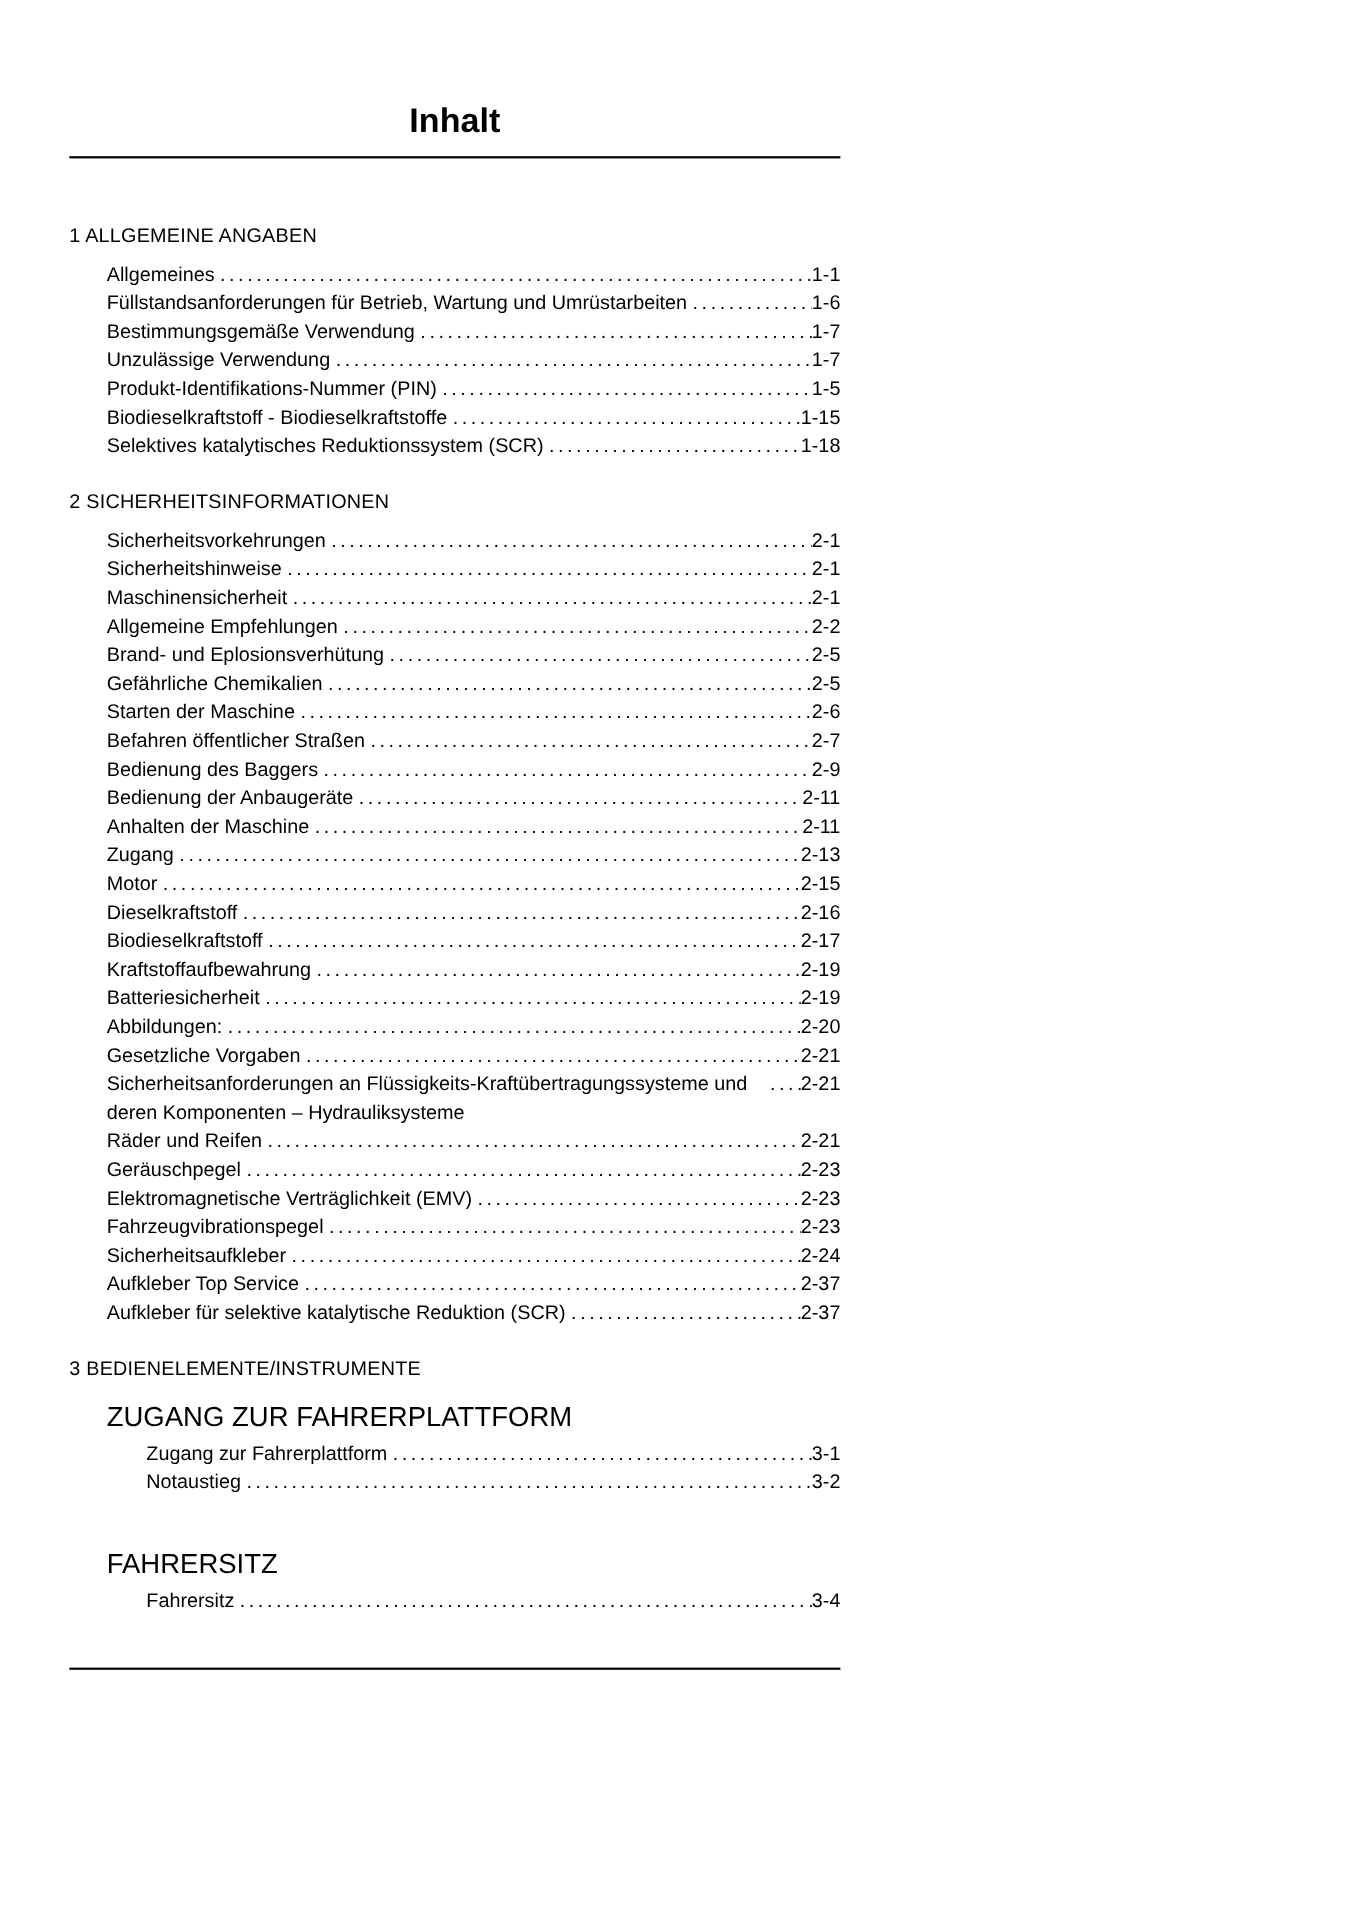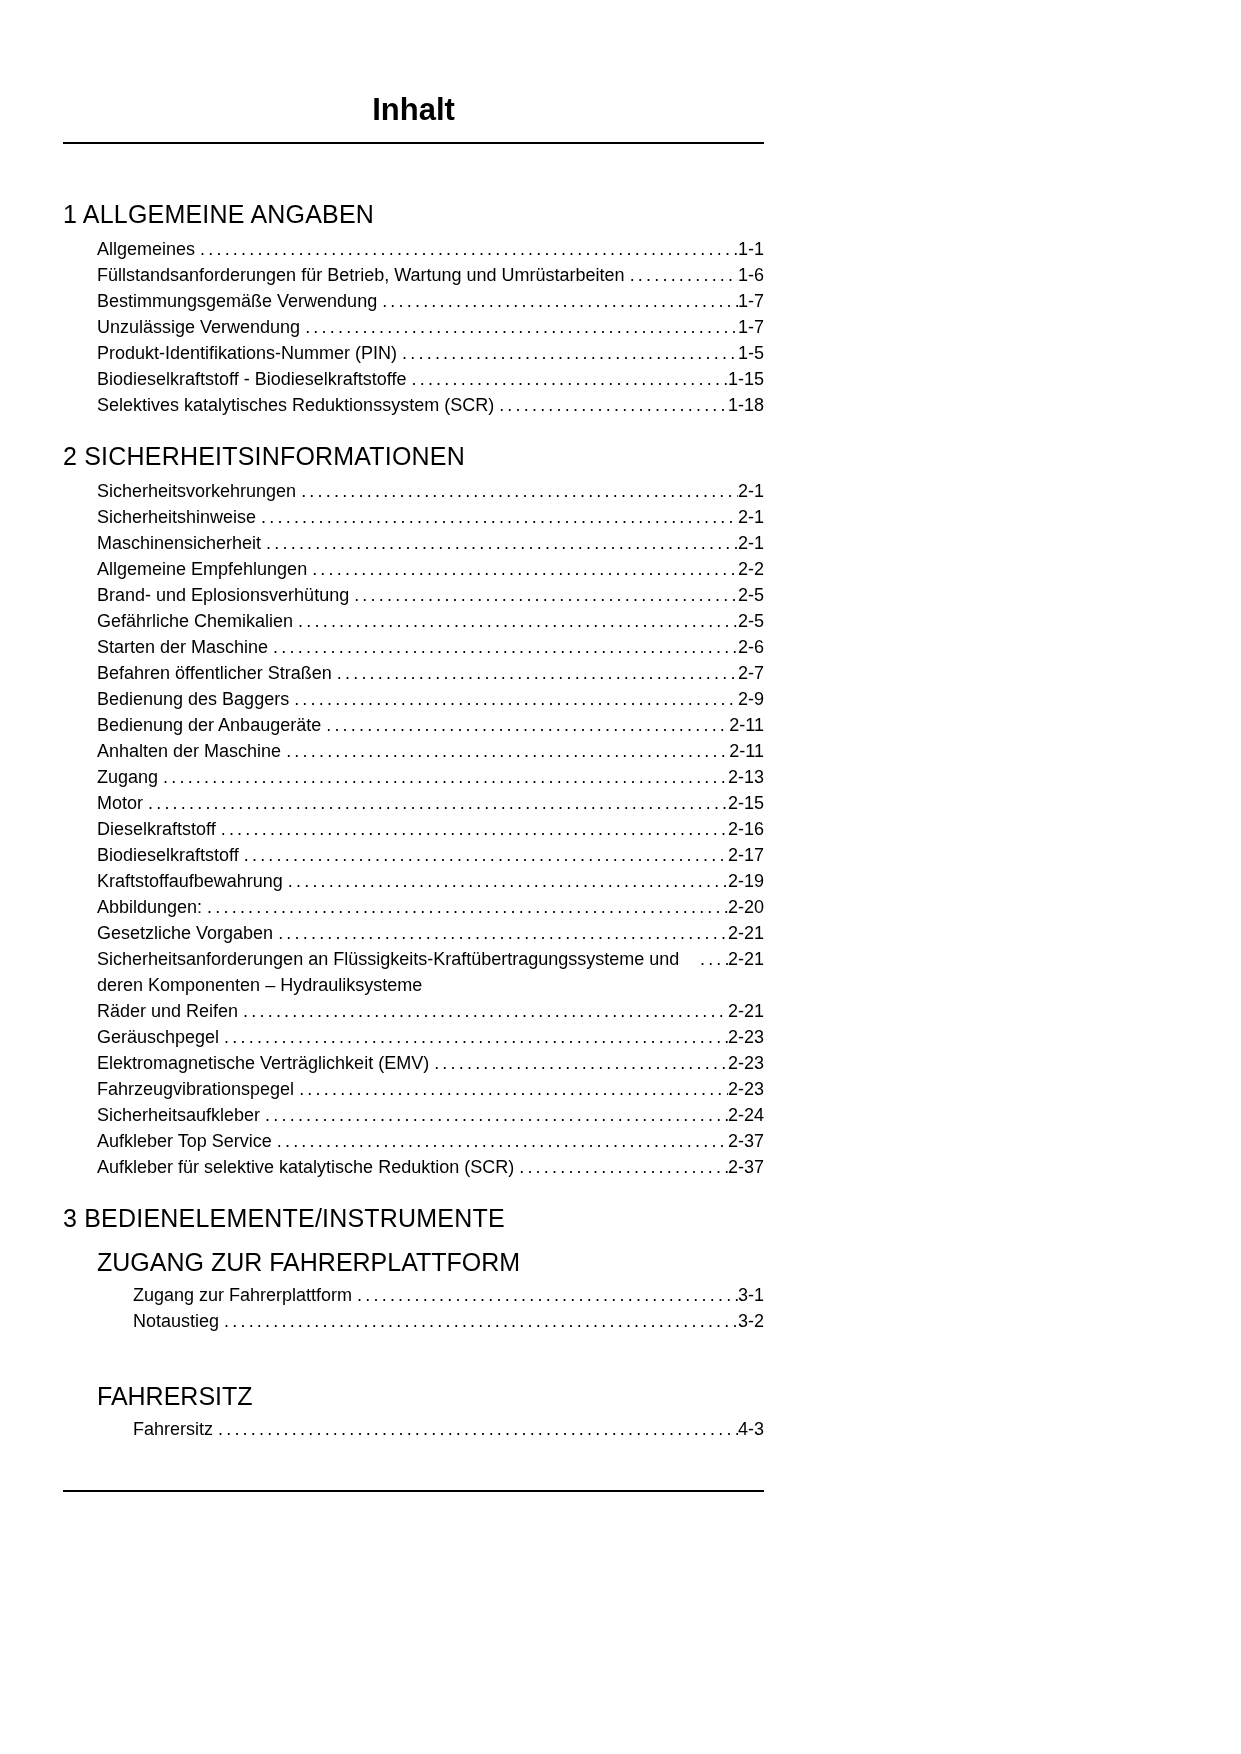--- a/index.html
+++ b/index.html
@@ -24,21 +24,21 @@
     margin: 0 0 14px 0;
   }
   .rule { height: 2px; background: #000; }
   .title-rule { margin: 0 0 54px 0; }
   .bottom-rule { margin-top: 48px; }
 
   .toc-section { margin-top: 22px; }
   .toc-section:first-child { margin-top: 0; }
 
   .section-heading {
-    font-size: 25px;
+    font-size: 18px;
     line-height: 32px;
     font-weight: 400;
     letter-spacing: 0.2px;
     margin: 0 0 6px 0;
   }
   .entries { margin-left: 34px; }
 
   .toc-row {
     display: flex;
     font-size: 18px;
@@ -188,20 +188,25 @@
             <span class="toc-leader"></span>
             <span class="toc-page">2-16</span>
           </div>
           <div class="toc-row">
             <span class="toc-label">Biodieselkraftstoff</span>
             <span class="toc-leader"></span>
             <span class="toc-page">2-17</span>
           </div>
           <div class="toc-row">
             <span class="toc-label">Kraftstoffaufbewahrung</span>
+            <span class="toc-leader"></span>
+            <span class="toc-page">2-19</span>
+          </div>
+          <div class="toc-row">
+            <span class="toc-label">Batteriesicherheit</span>
             <span class="toc-leader"></span>
             <span class="toc-page">2-19</span>
           </div>
           <div class="toc-row">
             <span class="toc-label">Abbildungen:</span>
             <span class="toc-leader"></span>
             <span class="toc-page">2-20</span>
           </div>
           <div class="toc-row">
             <span class="toc-label">Gesetzliche Vorgaben</span>
@@ -266,20 +271,20 @@
               <span class="toc-page">3-2</span>
             </div>
           </div>
         </div>
         <div class="toc-subsection">
           <div class="subsection-heading">FAHRERSITZ</div>
           <div class="entries sub-entries">
             <div class="toc-row">
               <span class="toc-label">Fahrersitz</span>
               <span class="toc-leader"></span>
-              <span class="toc-page">4-3</span>
+              <span class="toc-page">3-4</span>
             </div>
           </div>
         </div>
       </section>
     </div>
   <div class="rule bottom-rule"></div>
 </div>
 
 </body></html>

